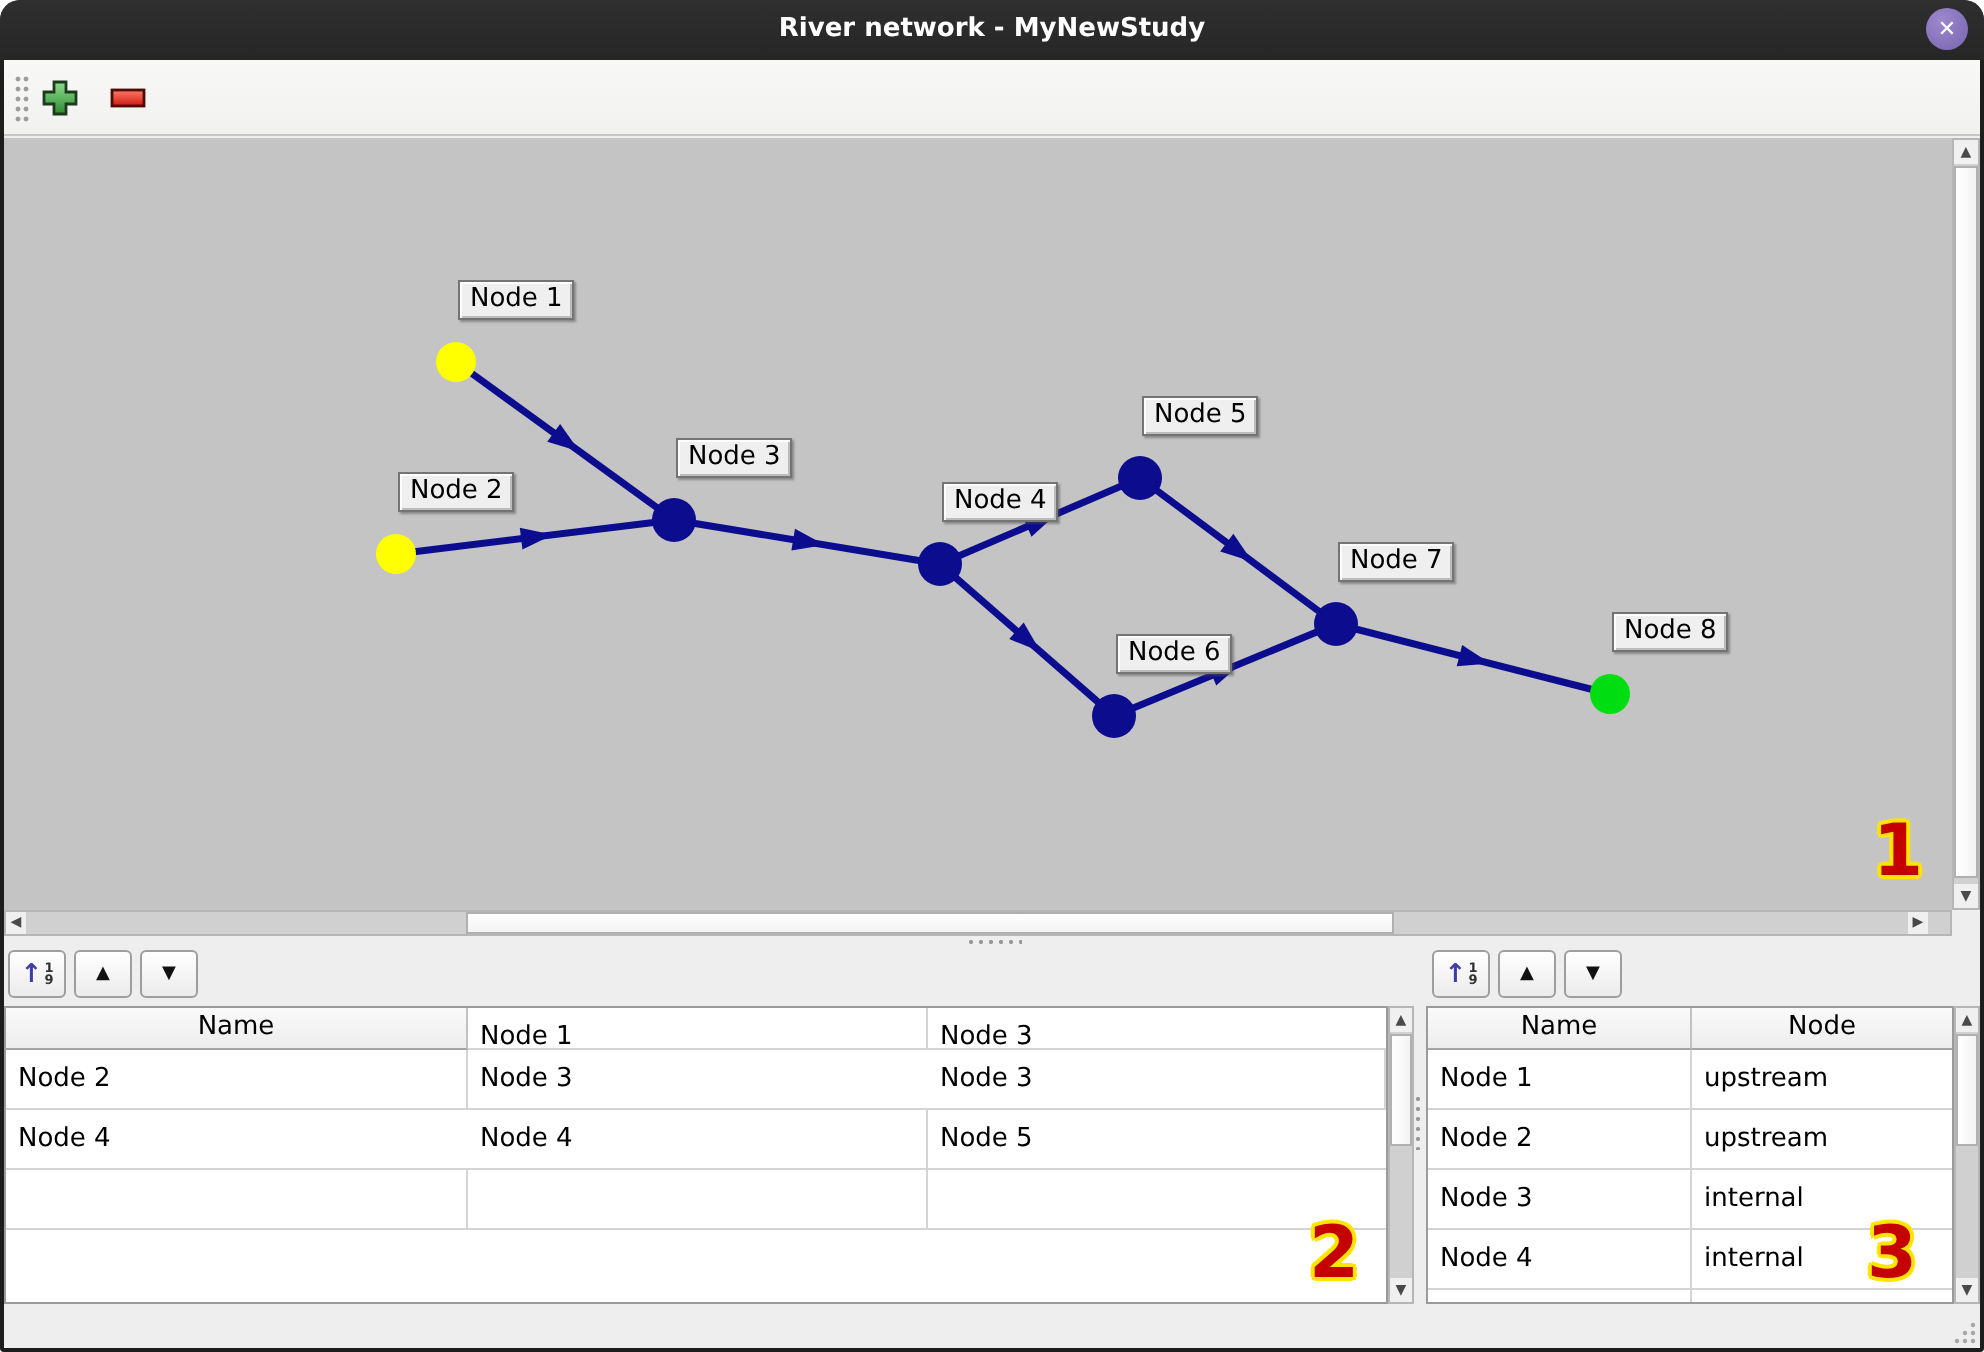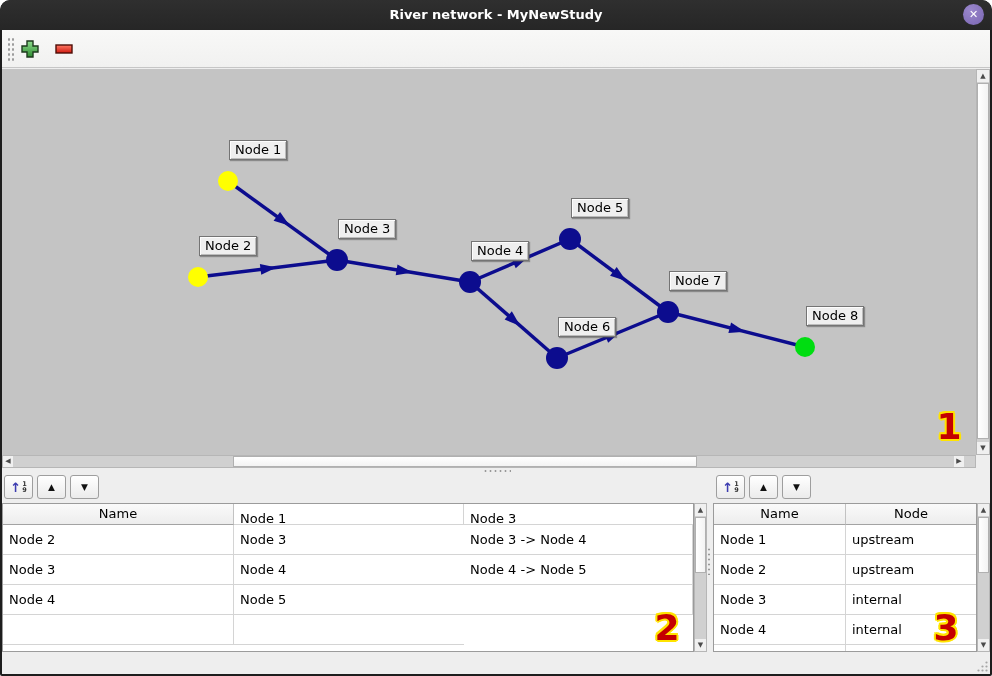--- a/index.html
+++ b/index.html
@@ -172,24 +172,22 @@
   <div class="pbtn" style="left:782px;">
     <span>▼</span>
   </div>
 
   <div class="dtable t-left" id="edges-table">
       <div class="th">Name</div>
       <div class="td">Node 1</div>
       <div class="td lastc">Node 3</div>
       <div class="td">Node 2</div>
       <div class="td lastc">Node 3</div>
-      <div class="td">Node 3 -&gt; Node 4</div>
       <div class="td">Node 3</div>
       <div class="td lastc">Node 4</div>
-      <div class="td">Node 4 -&gt; Node 5</div>
       <div class="td">Node 4</div>
       <div class="td lastc">Node 5</div>
       <div class="td"></div>
       <div class="td"></div>
       <div class="td lastc"></div>
     </div>
   <div class="sb sbv" style="left:694px;top:503px;width:13px;height:149px;">
     <div class="sbbtn" style="top:0;">▲</div>
     <div class="sbthumb" style="left:0;right:0;top:13px;height:56px;"></div>
     <div class="sbbtn" style="bottom:0;">▼</div>

